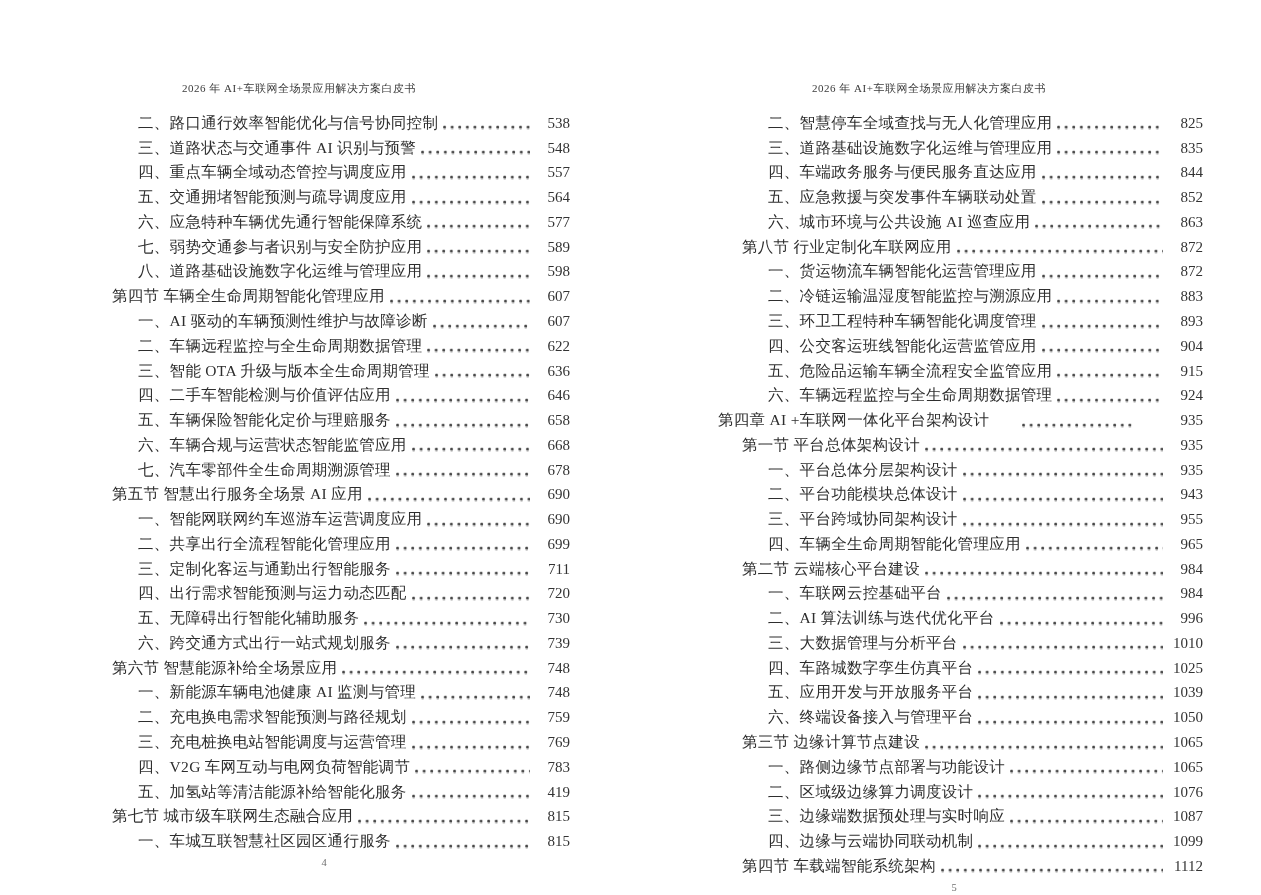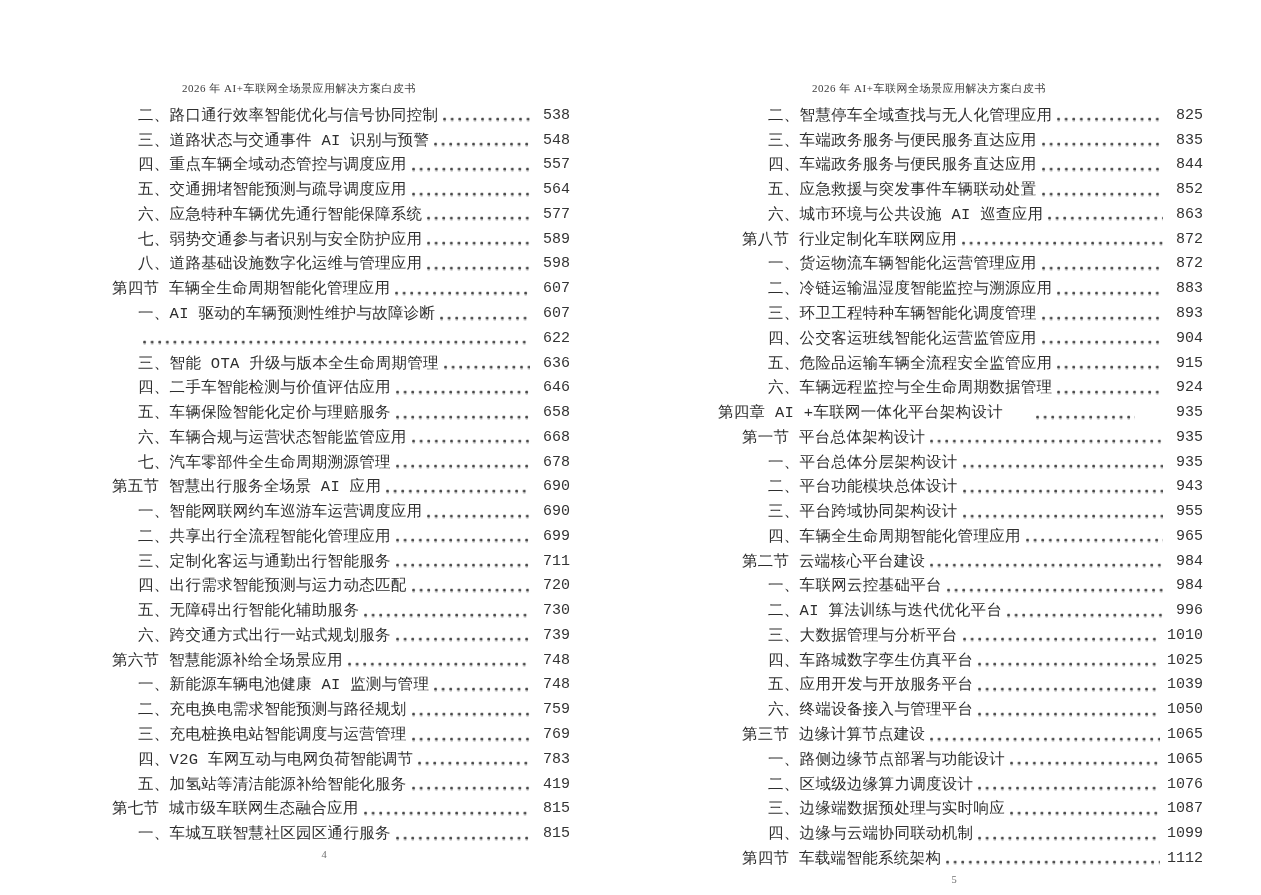--- a/index.html
+++ b/index.html
@@ -18,21 +18,21 @@
   }
   .page-header {
     height:14px; line-height:14px;
     font-size:11px; letter-spacing:0.5px;
     color:#3b3b3b;
     text-align:center;
     padding-right:32px;
     white-space:nowrap;
     margin-top:43px;
   }
-  .toc-rows { margin-top:8px;font-family:Liberation Mono, monospace; }
+  .toc-rows { margin-top:16px; }
   .toc-row {
     display:flex; align-items:center;
     height:24.77px;
     font-size:15.5px;
     padding-right:60px;
     box-sizing:border-box;
   }
   .page-right .toc-row { padding-right:57px; }
   .toc-row.lvl-chapter { padding-left:88px;gap:28px; }
   .toc-row.lvl-section { padding-left:112px; }
@@ -110,20 +110,21 @@
           <span class="toc-text">第四节 车辆全生命周期智能化管理应用</span>
           <span class="toc-leader"></span>
           <span class="toc-page">607</span>
         </div>
         <div class="toc-row lvl-item">
           <span class="toc-text">一、AI 驱动的车辆预测性维护与故障诊断</span>
           <span class="toc-leader"></span>
           <span class="toc-page">607</span>
         </div>
         <div class="toc-row lvl-item">
+          <span class="toc-text">二、车辆远程监控与全生命周期数据管理</span>
           <span class="toc-leader"></span>
           <span class="toc-page">622</span>
         </div>
         <div class="toc-row lvl-item">
           <span class="toc-text">三、智能 OTA 升级与版本全生命周期管理</span>
           <span class="toc-leader"></span>
           <span class="toc-page">636</span>
         </div>
         <div class="toc-row lvl-item">
           <span class="toc-text">四、二手车智能检测与价值评估应用</span>
@@ -226,21 +227,21 @@
 
   <section class="page page-right">
     <header class="page-header">2026 年 AI+车联网全场景应用解决方案白皮书</header>
     <div class="toc-rows">
         <div class="toc-row lvl-item">
           <span class="toc-text">二、智慧停车全域查找与无人化管理应用</span>
           <span class="toc-leader"></span>
           <span class="toc-page">825</span>
         </div>
         <div class="toc-row lvl-item">
-          <span class="toc-text">三、车端政务服务与便民服务直达应用</span>
+          <span class="toc-text">三、道路基础设施数字化运维与管理应用</span>
           <span class="toc-leader"></span>
           <span class="toc-page">835</span>
         </div>
         <div class="toc-row lvl-item">
           <span class="toc-text">四、车端政务服务与便民服务直达应用</span>
           <span class="toc-leader"></span>
           <span class="toc-page">844</span>
         </div>
         <div class="toc-row lvl-item">
           <span class="toc-text">五、应急救援与突发事件车辆联动处置</span>

